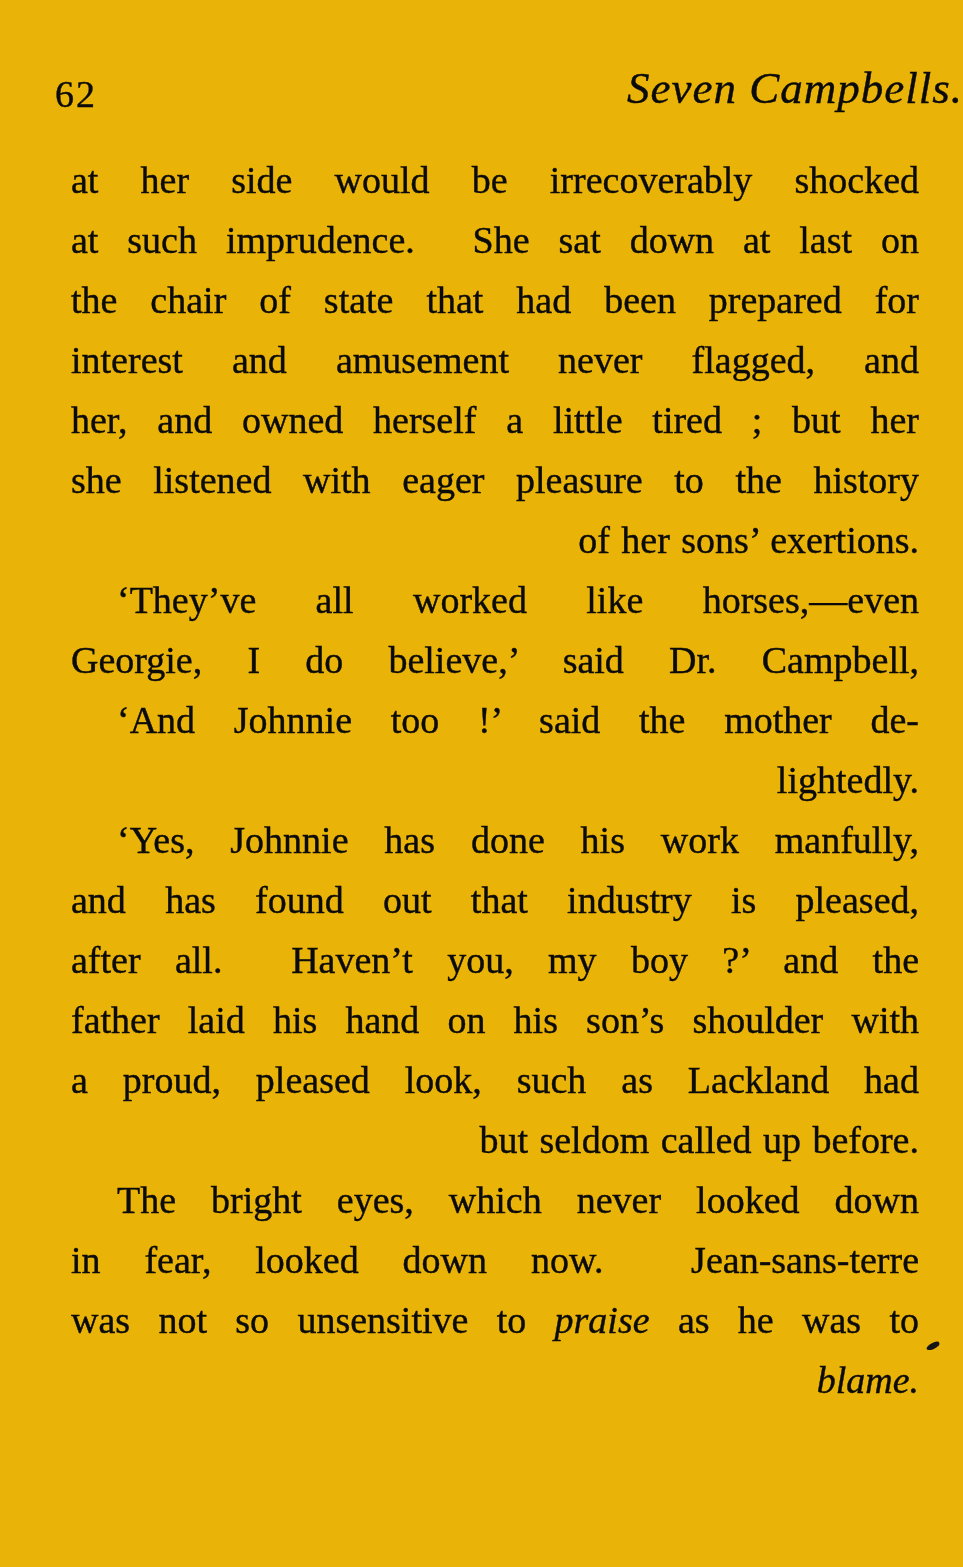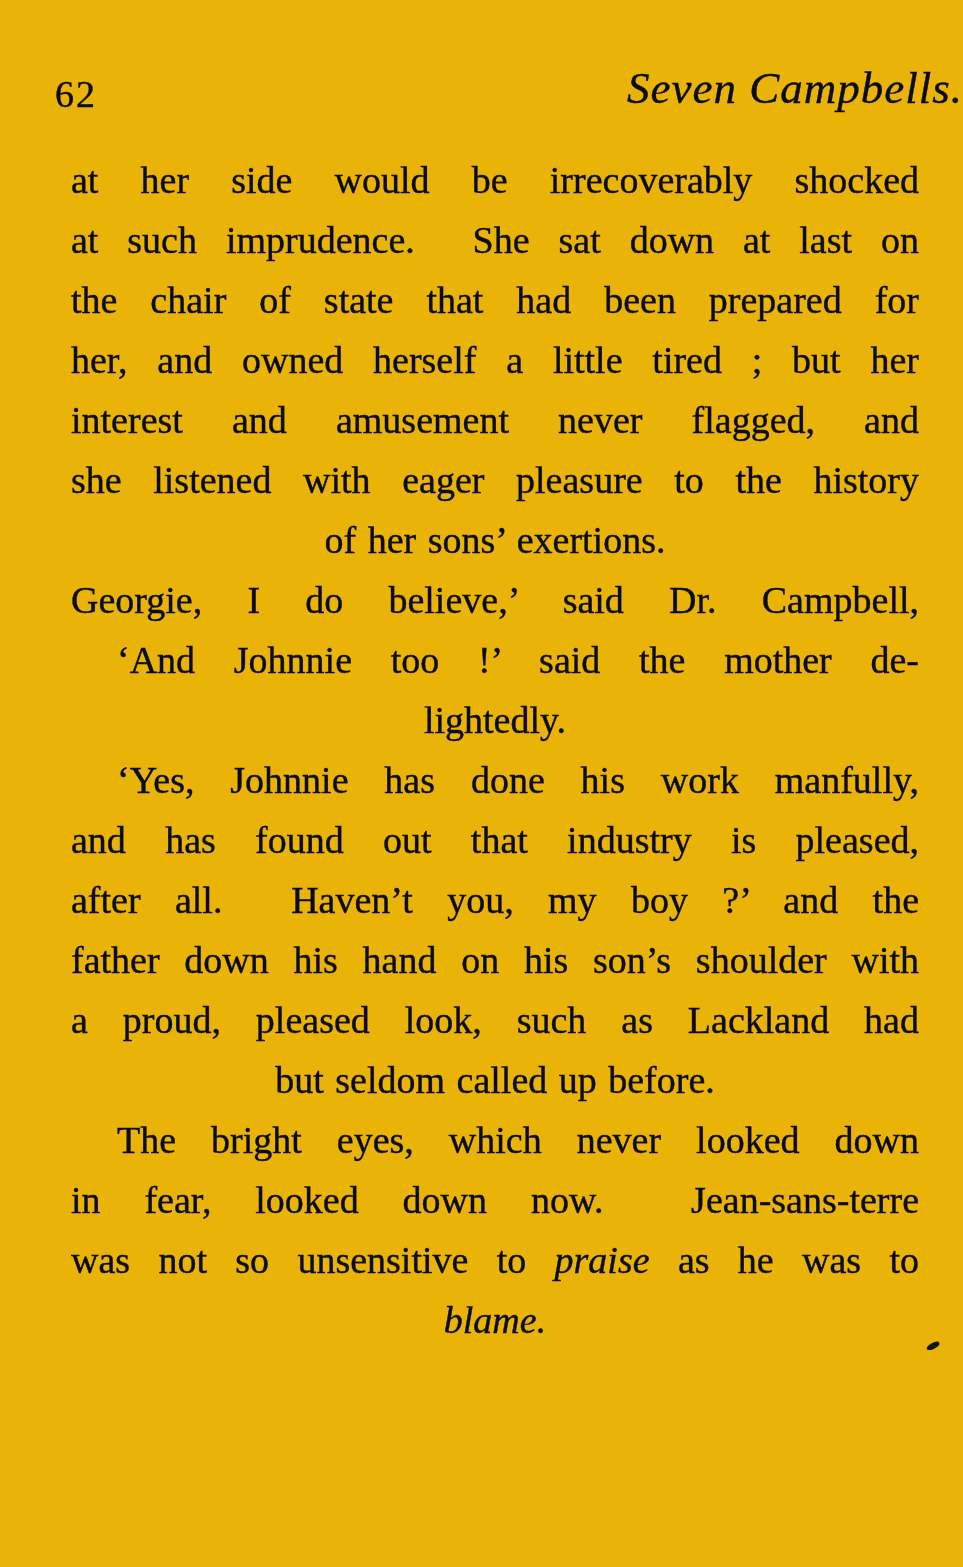--- a/index.html
+++ b/index.html
@@ -41,21 +41,21 @@
     top: 150px;
     width: 848px;
     margin-left: 16px;
   }
 
   .line {
     height: 60px;
     overflow: hidden;
     font-size: 38px;
     line-height: 60px;
-    text-align: center;
+    text-align: right;
     word-spacing: 2px;
     white-space: normal;
   }
   .line.just {
     text-align: justify;
     text-align-last: justify;
   }
   
   .line.just::after {
     content: "";
@@ -86,31 +86,32 @@
 <div class="page">
 
   <div class="page-number">62</div>
 
   <div class="running-head">Seven Campbells.</div>
 
   <div class="body-block">
       <div class="line just"><span>at her side would be irrecoverably shocked</span></div>
       <div class="line just"><span>at such imprudence.&nbsp; She sat down at last on</span></div>
       <div class="line just"><span>the chair of state that had been prepared for</span></div>
+      <div class="line just"><span>interest and amusement never flagged, and</span></div>
       <div class="line just"><span>her, and owned herself a little tired ; but her</span></div>
-      <div class="line just"><span>interest and amusement never flagged, and</span></div>
       <div class="line just"><span>she listened with eager pleasure to the history</span></div>
       <div class="line"><span>of her sons’ exertions.</span></div>
+      <div class="line just ind"><span>‘They’ve all worked like horses,—even</span></div>
       <div class="line just"><span>Georgie, I do believe,’ said Dr. Campbell,</span></div>
       <div class="line just ind"><span>‘And Johnnie too !’ said the mother de-</span></div>
       <div class="line"><span>lightedly.</span></div>
       <div class="line just ind"><span>‘Yes, Johnnie has done his work manfully,</span></div>
       <div class="line just"><span>and has found out that industry is pleased,</span></div>
       <div class="line just"><span>after all.&nbsp; Haven’t you, my boy ?’ and the</span></div>
-      <div class="line just"><span>father down his hand on his son’s shoulder with</span></div>
+      <div class="line just"><span>father laid his hand on his son’s shoulder with</span></div>
       <div class="line just"><span>a proud, pleased look, such as Lackland had</span></div>
       <div class="line"><span>but seldom called up before.</span></div>
       <div class="line just ind"><span>The bright eyes, which never looked down</span></div>
       <div class="line just"><span>in fear, looked down now.&nbsp; Jean-sans-terre</span></div>
       <div class="line just"><span>was not so unsensitive to </span><span class="it">praise</span><span> as he was to</span></div>
       <div class="line"><span class="it">blame.</span></div>
     </div>
 
   <div class="speck speck-1"></div>
 

